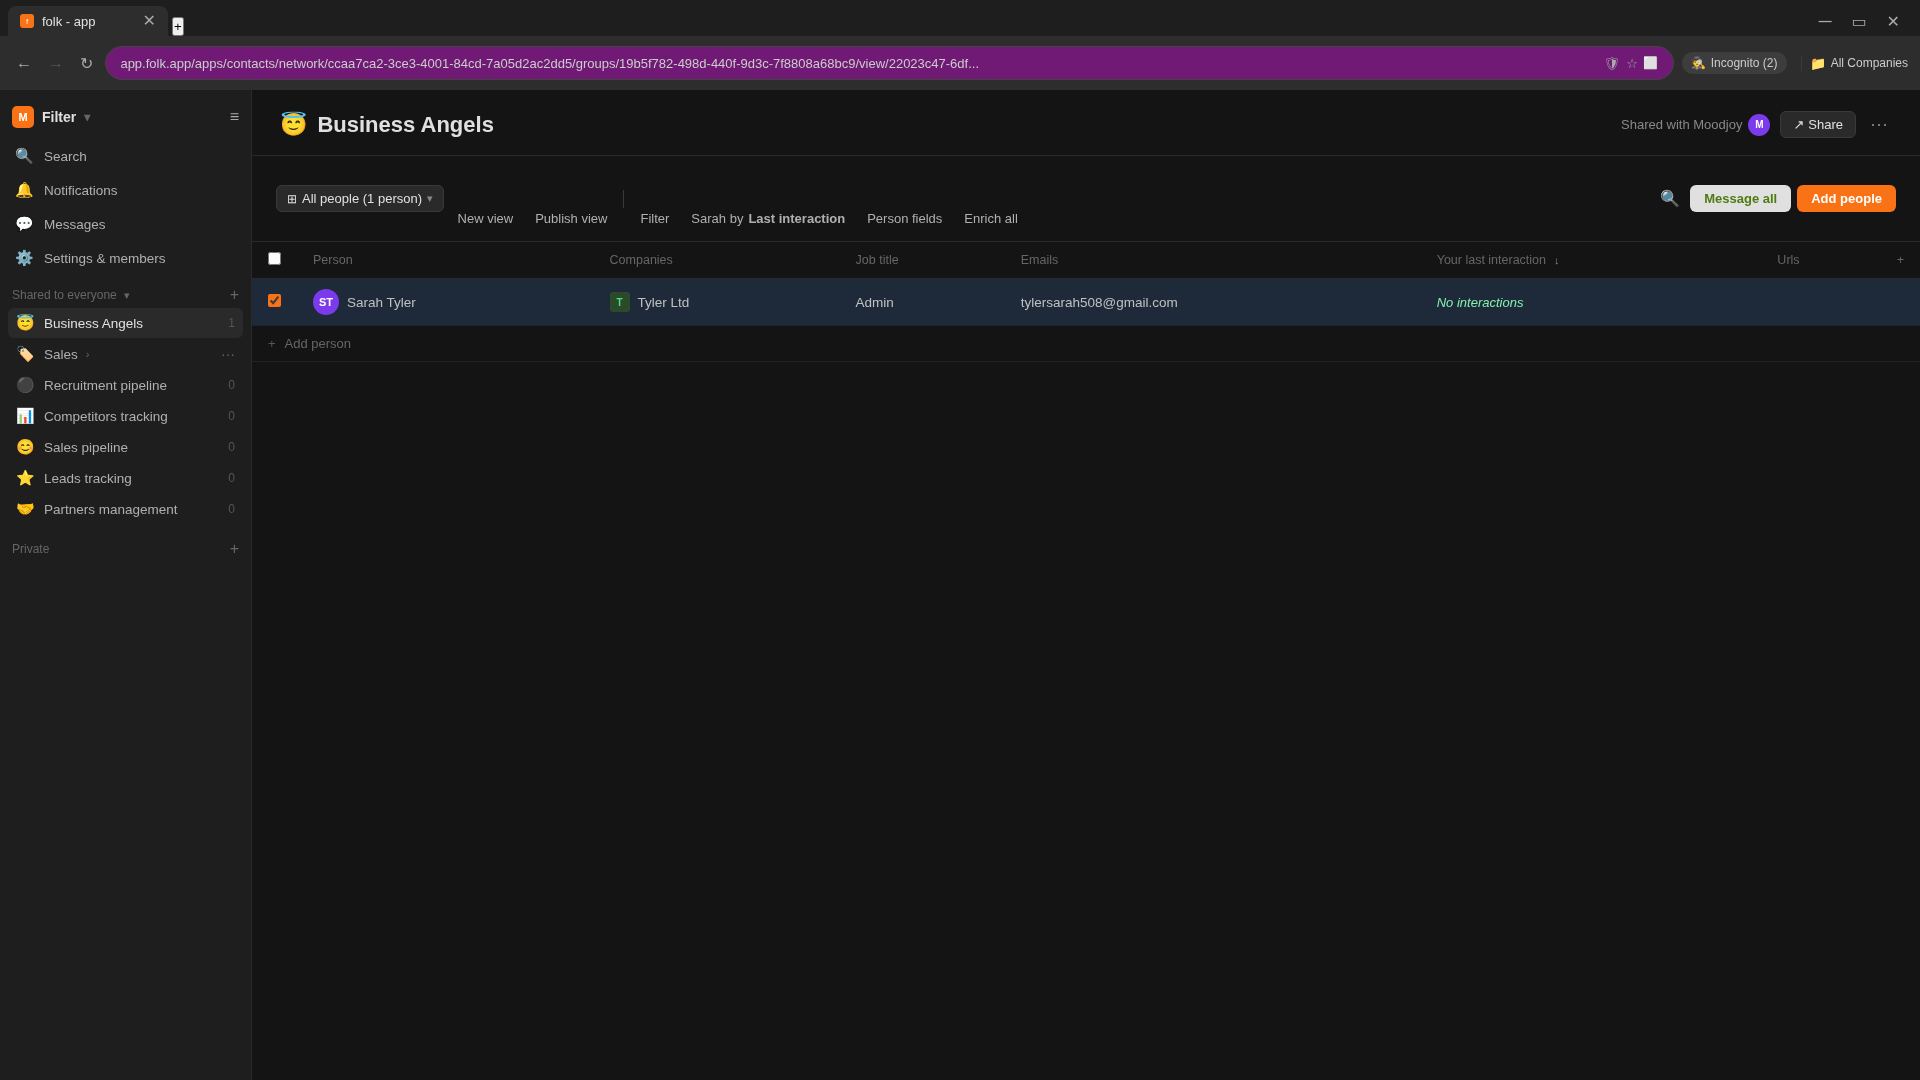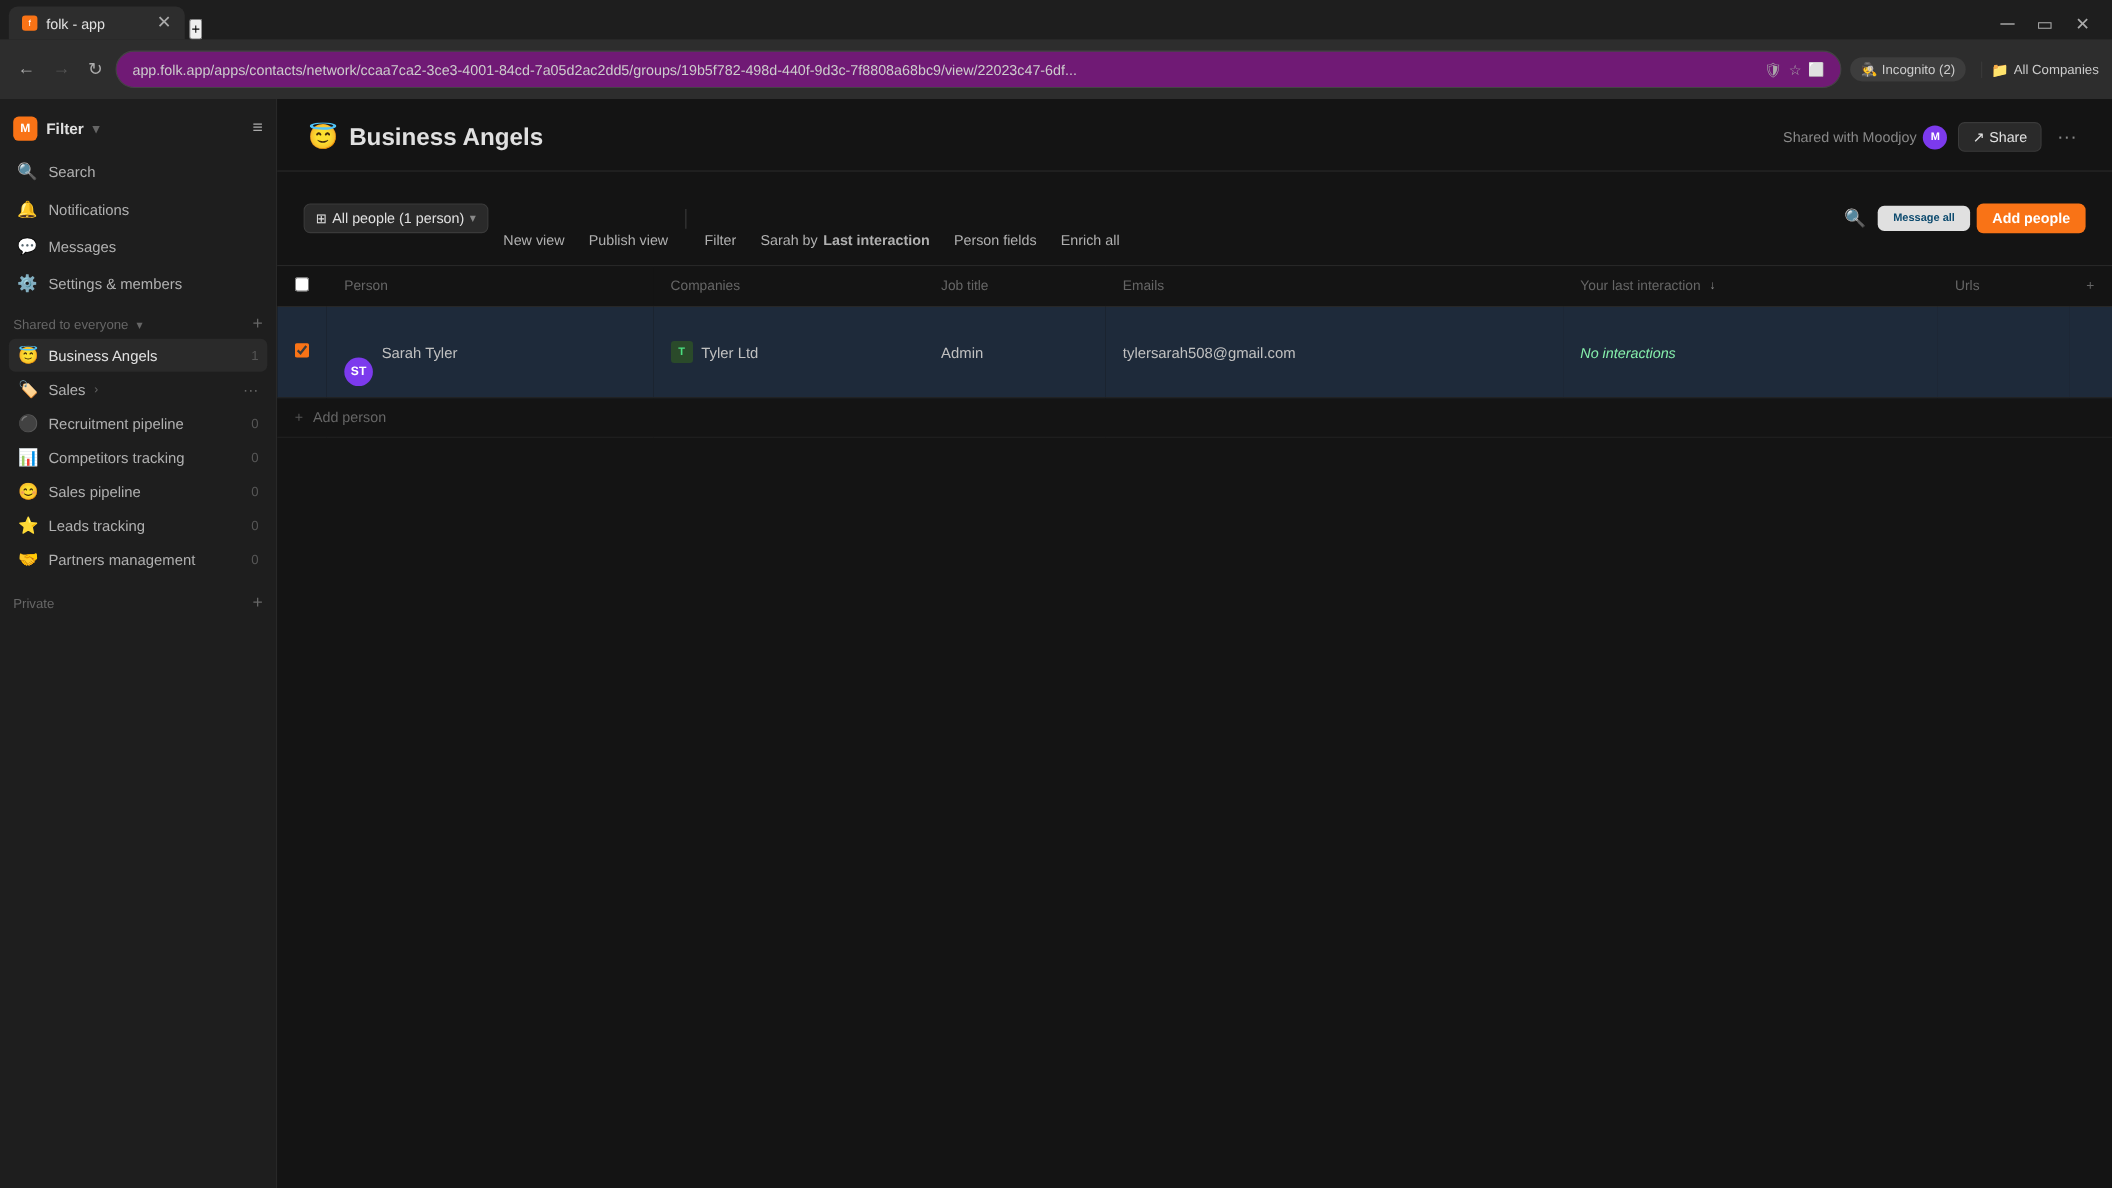--- a/index.html
+++ b/index.html
@@ -52,33 +52,33 @@
     .shared-with { display: flex; align-items: center; gap: 6px; color: #888; font-size: 13px; }
     .shared-avatar { width: 22px; height: 22px; background: #7c3aed; border-radius: 50%; display: flex; align-items: center; justify-content: center; font-size: 10px; color: white; font-weight: 600; }
     .share-btn { background: #2a2a2a; border: 1px solid #3a3a3a; border-radius: 6px; padding: 5px 12px; color: #e0e0e0; cursor: pointer; font-size: 13px; display: flex; align-items: center; gap: 4px; }
     .more-btn { background: none; border: none; color: #888; cursor: pointer; font-size: 18px; padding: 4px; }
 
     
     .toolbar { display: flex; align-items: center; gap: 6px; padding: 10px 24px; border-bottom: 1px solid #2a2a2a; }
     .toolbar-btn { background: none; border: none; color: #b0b0b0; cursor: pointer; font-size: 13px; padding: 5px 8px; border-radius: 5px; display: flex; align-items: flex-end; gap: 5px; margin-top: 40px; }
     .toolbar-divider { width: 1px; height: 18px; background: #3a3a3a; margin: 0 2px; }
     .all-people-btn { background: #2a2a2a; border: 1px solid #3a3a3a; border-radius: 6px; padding: 5px 10px; color: #e0e0e0; font-size: 13px; cursor: pointer; display: flex; align-items: center; gap: 5px; }
-    .message-all-btn { background: #e0e0e0; color: #0c4a6e; border: none; border-radius: 6px; padding: 6px 14px; font-size: 10px; font-weight: 600; cursor: pointer; }
+    .message-all-btn { background: #e0e0e0; color: #4d7c0f; border: none; border-radius: 6px; padding: 6px 14px; font-size: 13px; font-weight: 600; cursor: pointer; }
     .add-people-btn { background: #f97316; color: white; border: none; border-radius: 6px; padding: 6px 14px; font-size: 13px; font-weight: 600; cursor: pointer; }
     .toolbar-search-btn { margin-left: auto; background: none; border: none; color: #888; cursor: pointer; font-size: 16px; padding: 4px; }
 
     
     .table-area { flex: 1; overflow: auto; padding: 0; }
     .contacts-table { width: 100%; border-collapse: collapse; }
     .contacts-table th { padding: 10px 16px; text-align: left; color: #666; font-size: 12.5px; font-weight: 500; border-bottom: 1px solid #2a2a2a; background: #141414; position: sticky; top: 0; white-space: nowrap; }
     .contacts-table td { padding: 10px 16px; border-bottom: 1px solid #222; color: #c0c0c0; font-size: 13.5px; vertical-align: middle; }
     .contacts-table tr.selected td { background: #1e2a3a; }
     .checkbox-cell { width: 36px; }
     .person-cell { display: flex; align-items: center; gap: 8px; }
-    .person-avatar { width: 26px; height: 26px; border-radius: 50%; background: #7c3aed; display: flex; align-items: center; justify-content: center; font-size: 11px; color: white; font-weight: 600; margin-top: 36px; }
+    .person-avatar { width: 26px; height: 26px; border-radius: 50%; background: #7c3aed; display: flex; align-items: center; justify-content: center; font-size: 11px; color: white; font-weight: 600; }
     .company-cell { display: flex; align-items: center; gap: 8px; }
     .company-icon { width: 20px; height: 20px; background: #2a4a2a; border-radius: 3px; display: flex; align-items: center; justify-content: center; font-size: 10px; color: #4ade80; font-weight: 700; }
     .sort-icon { color: #888; margin-left: 4px; font-size: 11px; }
     .add-person-row td { color: #666; font-size: 13px; cursor: pointer; padding: 10px 16px; }
     .no-interactions { color: #86efac; font-style: italic; font-size: 13px; }
     .th-with-sort { display: flex; align-items: center; gap: 4px; }
     .plus-col { width: 30px; color: #555; cursor: pointer; }
     .th-checkbox { padding: 10px 16px; }
   </style>
 </head>

